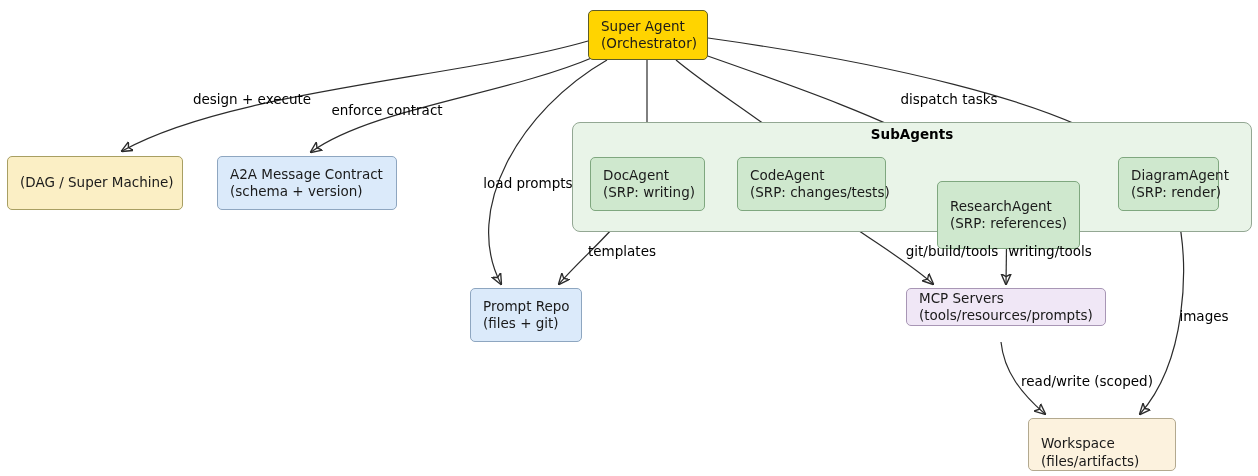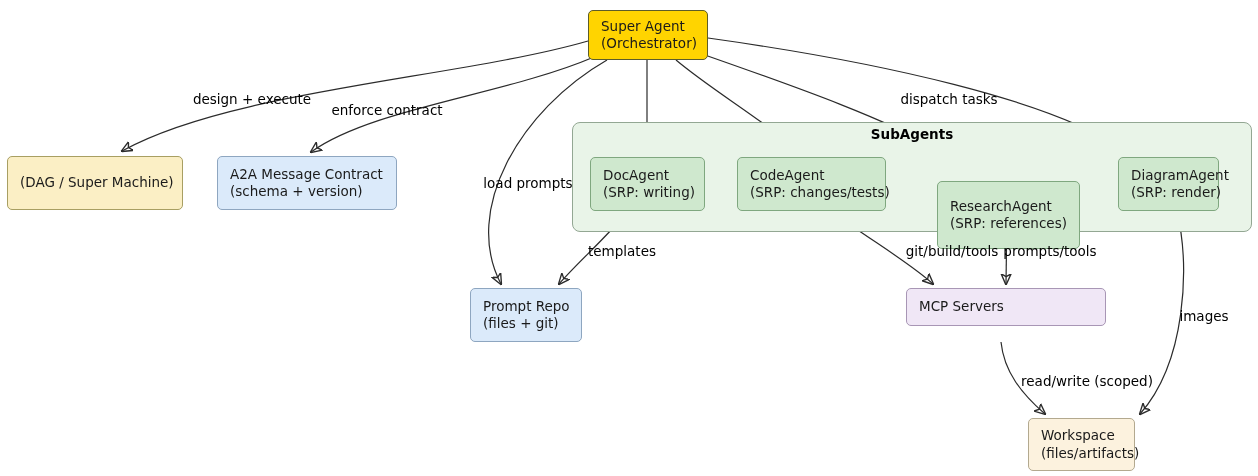--- a/index.html
+++ b/index.html
@@ -91,30 +91,31 @@
     <div>(SRP: render)</div>
   </div>
 
   <div class="node" style="left: 470px; top: 288px; width: 112px; height: 54px; background-color: rgb(219, 234, 250); border-color: rgb(142, 166, 192);">
     <div>Prompt Repo</div>
     <div>(files + git)</div>
   </div>
 
   <div class="node" style="left: 906px; top: 288px; width: 200px; height: 38px; background-color: rgb(240, 231, 246); border-color: rgb(168, 150, 181);">
     <div>MCP Servers</div>
+    <div>(tools/resources/prompts)</div>
   </div>
 
-  <div class="node" style="left: 1028px; top: 418px; width: 107px; height: 53px; background-color: rgb(252, 242, 222); border-color: rgb(179, 169, 143);">
+  <div class="node" style="left: 1028px; top: 418px; width: 148px; height: 53px; background-color: rgb(252, 242, 222); border-color: rgb(179, 169, 143); justify-content: flex-end;">
     <div>Workspace</div>
     <div>(files/artifacts)</div>
   </div>
 
   <span class="edge-label" style="left:252px;top:91px;">design + execute</span>
   <span class="edge-label" style="left:387px;top:102px;">enforce contract</span>
   <span class="edge-label" style="left:528px;top:175px;">load prompts</span>
   <span class="edge-label" style="left:949px;top:91px;">dispatch tasks</span>
   <span class="edge-label" style="left:622px;top:243px;">templates</span>
   <span class="edge-label" style="left:952px;top:243px;text-align:right;">git/build/tools</span>
-  <span class="edge-label" style="left:1050px;top:243px;">prompts/tools</span>
+  <span class="edge-label" style="left:1050px;top:243px;">writing/tools</span>
   <span class="edge-label" style="left:1204px;top:308px;">images</span>
   <span class="edge-label" style="left:1087px;top:373px;">read/write (scoped)</span>
 
 </div>
 
 </body></html>

